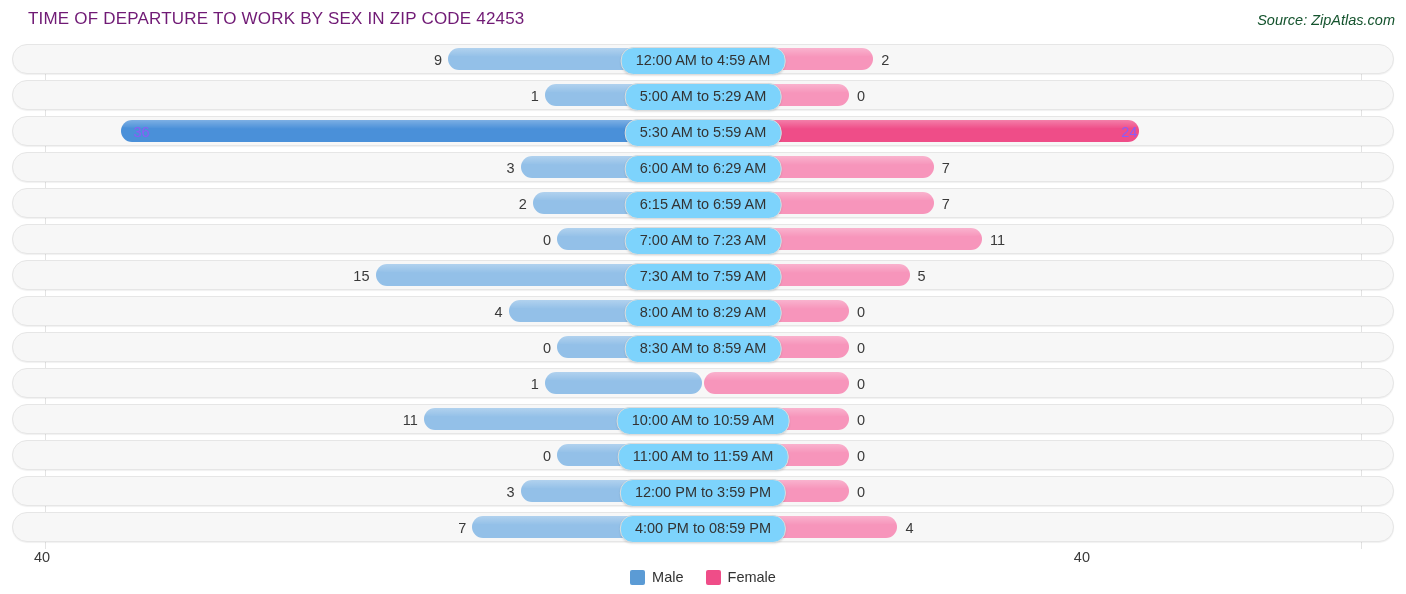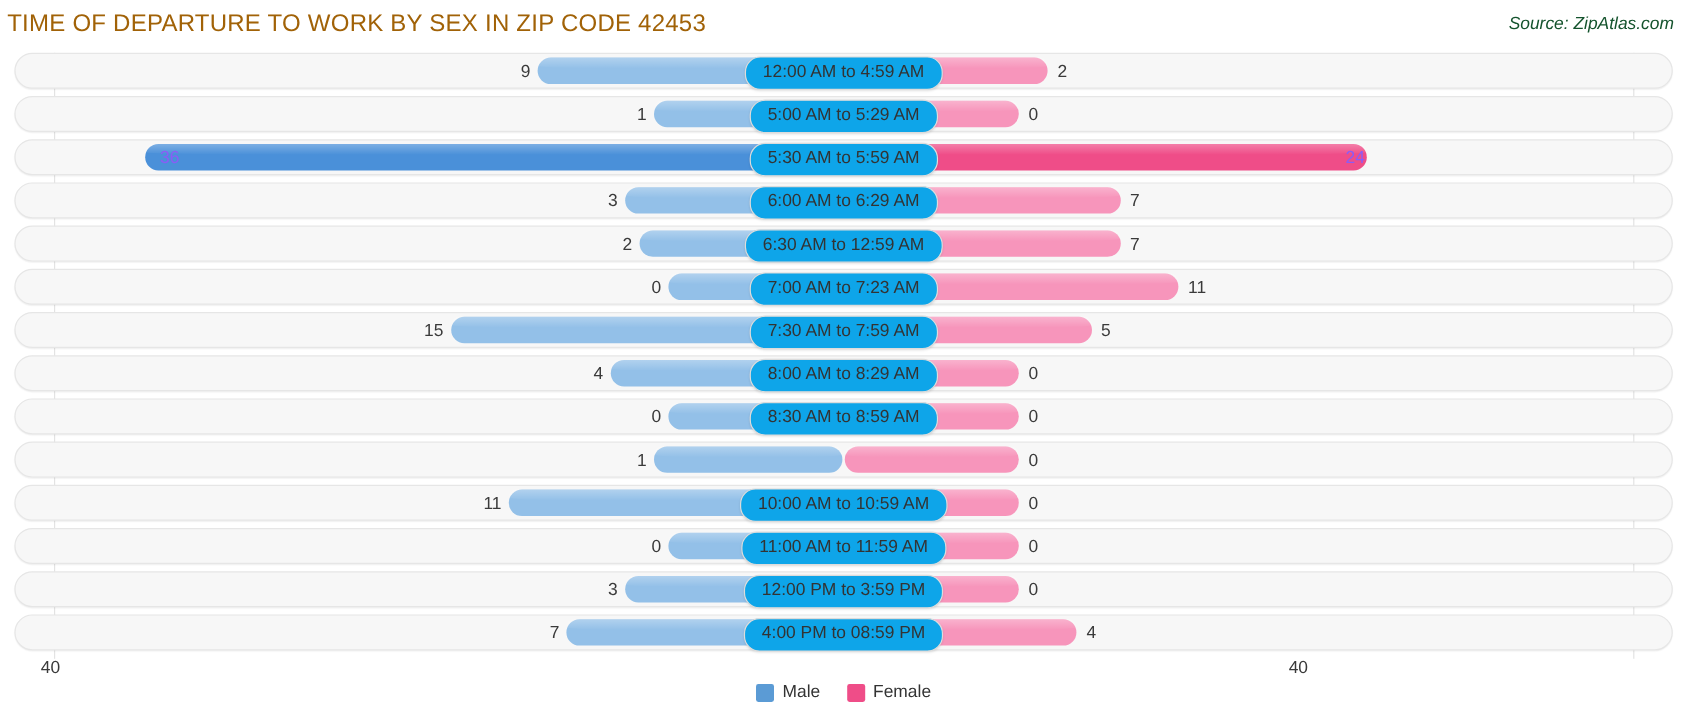--- a/index.html
+++ b/index.html
@@ -8,23 +8,23 @@
     background:#ffffff;
     font-family:"Liberation Sans", sans-serif;
     color:#333333;
     overflow:hidden;
     position:relative;
   }
   .header{
     position:relative;height:44px;
   }
   .title{
-    position:absolute;left:6px;top:9px;
-    font-size:20px;letter-spacing:0.2px;
-    color:#a16207;font-weight:400;
+    position:absolute;left:28px;top:9px;
+    font-size:17px;letter-spacing:0.2px;
+    color:#701a75;font-weight:400;
     white-space:nowrap;
   }
   .source{
     position:absolute;right:11px;top:12px;
     font-size:14.5px;font-style:italic;color:#14532d;
     white-space:nowrap;
   }
   .chart{
     position:absolute;left:0;top:44px;
     width:1406px;height:510px;
@@ -64,21 +64,21 @@
     position:absolute;top:0;height:30px;line-height:30px;
     font-size:14.5px;color:#3a3a3a;white-space:nowrap;
   }
   .val.male{ text-align:right; }
   .val.female{ text-align:left; }
   .val.inside{ color:#8b5cf6; }
   .catpill{
     position:absolute;left:50%;top:2px;
     transform:translateX(-50%);
     height:26px;line-height:25px;
-    background:#0ea5e9;
+    background:#7dd3fc;
     border:1px solid #dcdcdc;
     border-radius:13px;
     padding:0 14px;
     font-size:14.5px;color:#333333;
     white-space:nowrap;
     box-shadow:0 1px 2px rgba(0,0,0,0.10);
     z-index:3;
   }
   .axis{
     position:absolute;left:0;top:505px;width:1124px;height:26px;
@@ -137,21 +137,21 @@
         <div class="bar female" style="left: 691px; width: 229.7px;"></div>
         <div class="val male" style="left: 443.7px; width: 58px;">3</div>
         <div class="val female" style="left: 928.7px; width: 58px;">7</div>
         <div class="catpill">6:00 AM to 6:29 AM</div>
       </div>
       <div class="row">
         <div class="bar male" style="right: 691px; width: 169.2px;"></div>
         <div class="bar female" style="left: 691px; width: 229.7px;"></div>
         <div class="val male" style="left: 455.8px; width: 58px;">2</div>
         <div class="val female" style="left: 928.7px; width: 58px;">7</div>
-        <div class="catpill">6:30 AM to 12:59 AM</div>
+        <div class="catpill">6:15 AM to 6:59 AM</div>
       </div>
       <div class="row">
         <div class="bar male" style="right: 691px; width: 145px;"></div>
         <div class="bar female" style="left: 691px; width: 278.1px;"></div>
         <div class="val male" style="left: 480px; width: 58px;">0</div>
         <div class="val female" style="left: 977.1px; width: 58px;">11</div>
         <div class="catpill">7:00 AM to 7:23 AM</div>
       </div>
       <div class="row">
         <div class="bar male" style="right: 691px; width: 326.5px;"></div>

